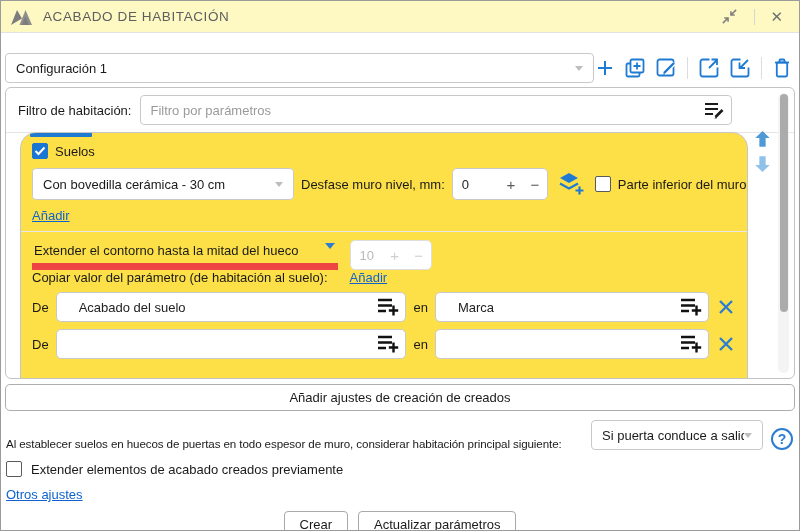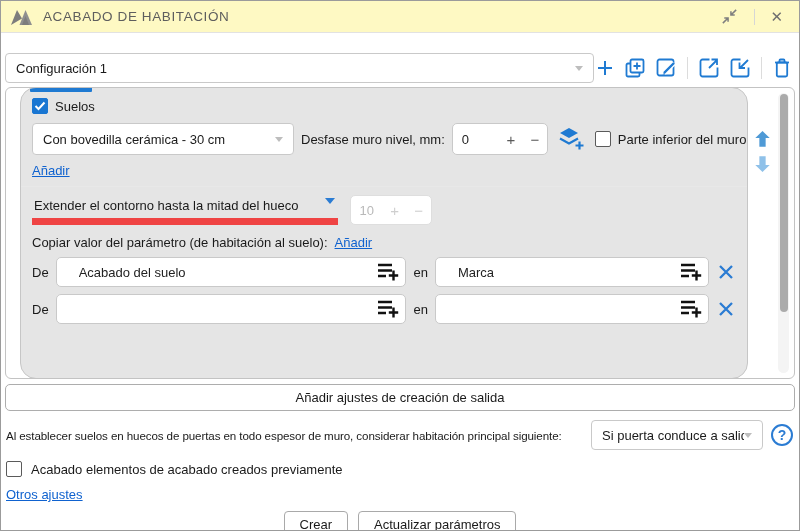--- a/index.html
+++ b/index.html
@@ -28,55 +28,55 @@
 
   
   .main-panel{position:relative;margin:2px 4px;border:1px solid #c3c3c3;border-radius:6px;height:292px;background:#fff;overflow:hidden}
   .filter-row{display:flex;align-items:center;gap:9px;padding:7px 62px 7px 12px;border-bottom:1px solid #e4e4e4}
   .filter-row label{white-space:nowrap}
   .input-wrap{position:relative;flex:1}
   .input-wrap input{width:100%;height:30px;border:1px solid #c9c9c9;border-radius:4px;padding:0 34px 0 9px;font:inherit;color:#222}
   .input-wrap input::placeholder{color:#9a9a9a}
   .in-icon{position:absolute;right:7px;top:50%;transform:translateY(-50%);display:flex;cursor:pointer}
 
-  .subpanel{position:relative;margin:-1px 46px 8px 14px;border:1px solid #c6c6c6;border-radius:16px;height:292px;overflow:hidden;background:#e5e5e5}
+  .subpanel{position:relative;margin:-1px 46px 8px 14px;border:1px solid #c6c6c6;border-radius:16px;height:292px;overflow:hidden;background:#fde047}
   .tab-indicator{position:absolute;top:0;left:9px;width:62px;height:4px;background:#1f7ad2;border-radius:0 0 1px 1px}
   .row{display:flex;align-items:center;gap:7px;padding:0 11px}
   .r-check{margin-top:10px}
   .cb{width:16px;height:16px;border:1px solid #5a5a5a;border-radius:2px;background:#fff;display:inline-flex;align-items:center;justify-content:center;flex:none;cursor:pointer}
   .cb.checked{background:#1976d2;border-color:#1976d2}
   .r-type{margin-top:9px}
   .type-combo{width:262px;height:32px;flex:none}
   .nowrap{white-space:nowrap}
   .stepper{border:1px solid #c9c9c9;border-radius:5px;height:32px;display:flex;align-items:center;width:96px;flex:none;background:#fff}
   .stepper .val{flex:1;padding-left:9px;color:#222}
   .st-btn{width:24px;text-align:center;color:#5a5a5a;font-size:15px;cursor:pointer;user-select:none}
   .stepper.disabled{border-color:#dedede;width:82px;height:30px}
   .stepper.disabled .val{color:#b9b9b9}
   .stepper.disabled .st-btn{color:#cfcfcf;cursor:default}
   .link{color:#0f62cf;text-decoration:underline;cursor:pointer;white-space:nowrap}
   .r-add{margin-top:8px}
   .divider{border-top:1px solid #e8e8e8;margin-top:8px}
   .r-contour{margin-top:8px;gap:12px}
   .combo-underline{display:flex;align-items:flex-start;gap:26px;border-bottom:7px solid #ef4444;padding:3px 3px 5px 2px;cursor:pointer}
-  .r-copy{margin-top:10px;gap:7px}
+  .r-copy{gap:22px}
   .r-de{margin-top:7px}
   .pinput{position:relative;flex:1;height:30px}
   .pinput.wide{flex:1.28}
   .pinput input{width:100%;height:100%;border:1px solid #c9c9c9;border-radius:5px;padding:0 34px 0 22px;font:inherit;color:#222}
   .xbtn{background:none;border:none;padding:0 1px;cursor:pointer;display:flex;flex:none}
 
   .varrows{position:absolute;right:23px;top:42px;display:flex;flex-direction:column;gap:7px}
   .varrows button{background:none;border:none;padding:0;cursor:pointer;display:flex}
   .scrollbar{position:absolute;right:5px;top:5px;bottom:5px;width:11px;background:#f4f4f4;border-radius:6px}
   .thumb{position:absolute;top:1px;left:1.5px;width:8px;height:78%;background:#ababab;border-radius:5px}
 
   .wide-btn{display:block;margin:5px 4px 0;width:calc(100% - 8px);height:27px;background:#fff;border:1px solid #adadad;border-radius:5px;cursor:pointer;color:#1a1a1a}
 
-  .door-row{display:flex;align-items:center;gap:8px;margin:9px 6px 0 5px}
+  .door-row{display:flex;align-items:flex-end;gap:8px;margin:9px 6px 0 5px}
   .door-text{font-size:11.6px;letter-spacing:-.1px;white-space:nowrap;flex:none}
   .door-combo{width:172px;height:30px;flex:none;margin-left:auto}
   .help{width:22px;height:22px;border:2px solid #2b7cd3;border-radius:50%;color:#2b7cd3;font-weight:bold;font-size:14px;display:flex;align-items:center;justify-content:center;flex:none;cursor:pointer;background:#fff}
 
   .del-row{display:flex;align-items:center;gap:9px;margin:11px 6px 0 5px}
   .other-row{margin:10px 6px 0 5px}
   .actions{display:flex;justify-content:center;gap:10px;margin-top:9px}
   .btn{background:#fff;border:1px solid #a9a9a9;border-radius:4px;height:26px;padding:0 15px;cursor:pointer;color:#1a1a1a}
 </style>
 </head>
@@ -146,20 +146,33 @@
       <svg width="20" height="22" viewBox="0 0 20 22" fill="none" stroke="#1f7ad2" stroke-width="1.8">
         <path d="M3 5.5h14"></path>
           <path d="M7.5 5V3.5a1 1 0 011-1h3a1 1 0 011 1V5"></path>
           <rect x="4.8" y="5.5" width="10.4" height="14" rx="1.5"></rect>
       </svg>
     </button>
   </div>
 </div>
 
 <div class="main-panel">
+  <div class="filter-row">
+    <label>Filtro de habitación:</label>
+    <div class="input-wrap">
+      <input placeholder="Filtro por parámetros" style="">
+      <span class="in-icon">
+        <svg width="22" height="19" viewBox="0 0 22 19" fill="none" stroke="#1b1b1b">
+          <path d="M2 3.5h13M2 8.5h13M2 13.5h8" stroke-width="2"></path>
+          <path d="M12.5 16.5l7-7" stroke-width="2.6"></path>
+            <path d="M11.3 18l1.4-1.6 1.5 1.3z" fill="#1b1b1b" stroke="none"></path>
+        </svg>
+      </span>
+    </div>
+  </div>
 
   <div class="subpanel">
     <span class="tab-indicator"></span>
 
     <div class="row r-check">
       <span class="cb checked">
         <svg width="12" height="10" viewBox="0 0 12 10">
             <path d="M1.5 5l3 3L10.5 1.5" stroke="#fff" stroke-width="2" fill="none"></path>
           </svg>
       </span>
@@ -279,34 +292,34 @@
           <path d="M9 19L1 11h4.5V1.5h7V11H17z" fill="#8fc1e9"></path>
         </svg>
     </button>
   </div>
 
   <div class="scrollbar">
     <div class="thumb"></div>
   </div>
 </div>
 
-<button class="wide-btn">Añadir ajustes de creación de salida</button>
+<button class="wide-btn">Añadir ajustes de creación de creados</button>
 
 <div class="door-row">
   <span class="door-text">Al establecer suelos en huecos de puertas en todo espesor de muro, considerar habitación principal siguiente:</span>
   <div class="combo door-combo">
     <span class="val">Si puerta conduce a salida</span>
     <span class="chev"></span>
   </div>
   <span class="help">?</span>
 </div>
 
 <div class="del-row">
   <span class="cb"></span>
-  <label>Acabado elementos de acabado creados previamente</label>
+  <label>Extender elementos de acabado creados previamente</label>
 </div>
 
 <div class="other-row">
   <a class="link">Otros ajustes</a>
 </div>
 
 <div class="actions">
   <button class="btn">Crear</button>
   <button class="btn">Actualizar parámetros</button>
 </div>

